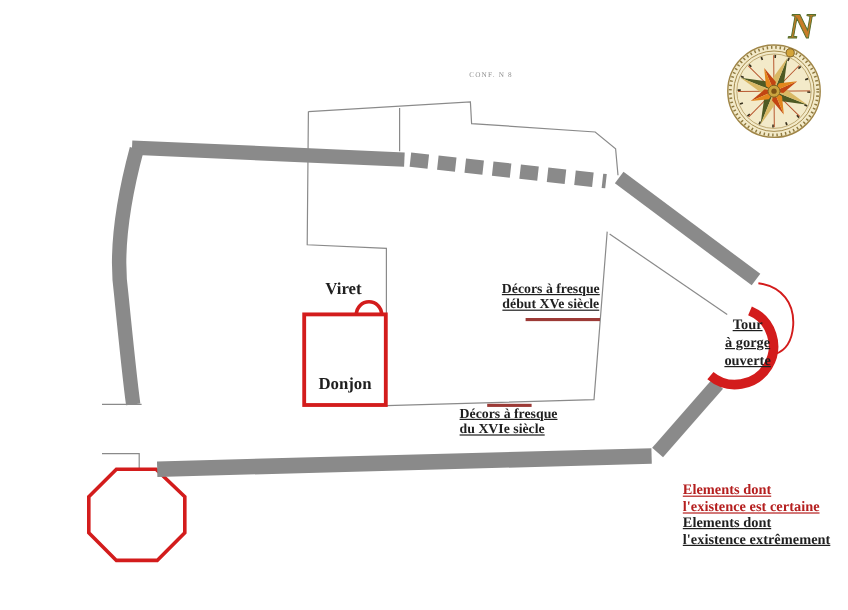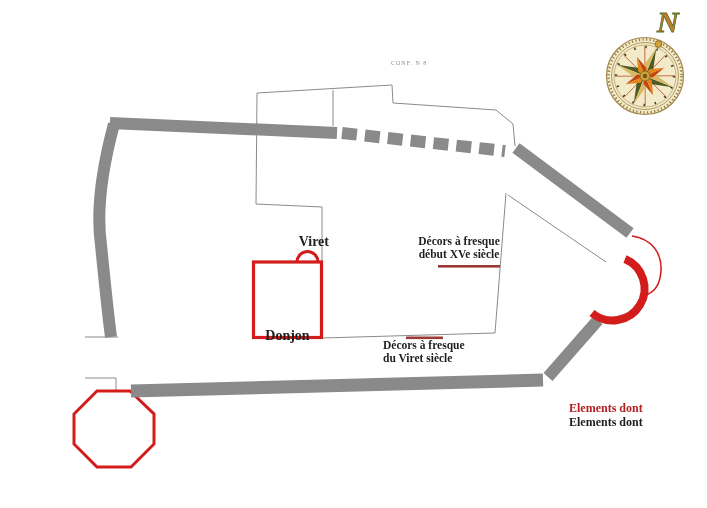--- a/index.html
+++ b/index.html
@@ -2,24 +2,24 @@
 <html><head>
 <meta charset="utf-8">
 <style>
   html,body{margin:0;padding:0;background:#fff;}
   #stage{
     position:relative;width:707px;height:508px;background:#ffffff;overflow:hidden;
     font-family:"Liberation Serif","DejaVu Serif",serif;
   }
   #plan-svg{position:absolute;left:0;top:0;}
   .lbl{position:absolute;font-weight:bold;color:#1f1f1f;white-space:nowrap;}
-  .lbl .ln{display:block;}
+  .lbl .ln{display:block;text-decoration:underline;}
   #conf-note{left:391px;top:60px;font-size:6px;font-weight:normal;color:#8f8f8f;letter-spacing:1px;}
-  #viret-label{left:271px;top:234px;width:58px;text-align:right;font-size:14px;}
-  #donjon-label{left:254px;top:328px;width:67px;text-align:center;font-size:14px;}
+  #viret-label{left:271px;top:234px;width:58px;text-align:left;font-size:14px;}
+  #donjon-label{left:254px;top:313px;width:67px;text-align:center;font-size:14px;}
   #fresque-xv-label{left:407px;top:235px;width:104px;text-align:center;font-size:11.5px;line-height:13px;}
   #fresque-xvi-label{left:383px;top:339px;width:100px;text-align:left;font-size:11.5px;line-height:13px;}
   #tour-label{left:594px;top:263px;width:58px;text-align:center;font-size:12px;line-height:15px;}
   #legend{left:569px;top:402px;font-size:12px;line-height:13.5px;}
   #legend .certain{color:#b51f1f;}
   #legend .probable{color:#1f1f1f;}
 </style>
 </head>
 <body>
 
@@ -121,22 +121,29 @@
 
   <div class="lbl" id="donjon-label">Donjon</div>
 
   <div class="lbl" id="fresque-xv-label">
     <span class="ln">Décors à fresque</span>
     <span class="ln">début XVe siècle</span>
   </div>
 
   <div class="lbl" id="fresque-xvi-label">
     <span class="ln">Décors à fresque</span>
-    <span class="ln">du Viret siècle</span>
+    <span class="ln">du XVIe siècle</span>
   </div>
 
+  <div class="lbl" id="tour-label">
+    <span class="ln">Tour</span>
+    <span class="ln">à gorge</span>
+    <span class="ln">ouverte</span>
+  </div>
 
   <div class="lbl" id="legend">
     <span class="ln certain">Elements dont</span>
+    <span class="ln certain">l'existence est certaine</span>
     <span class="ln probable">Elements dont</span>
+    <span class="ln probable">l'existence extrêmement</span>
   </div>
 
 </div>
 
 </body></html>

